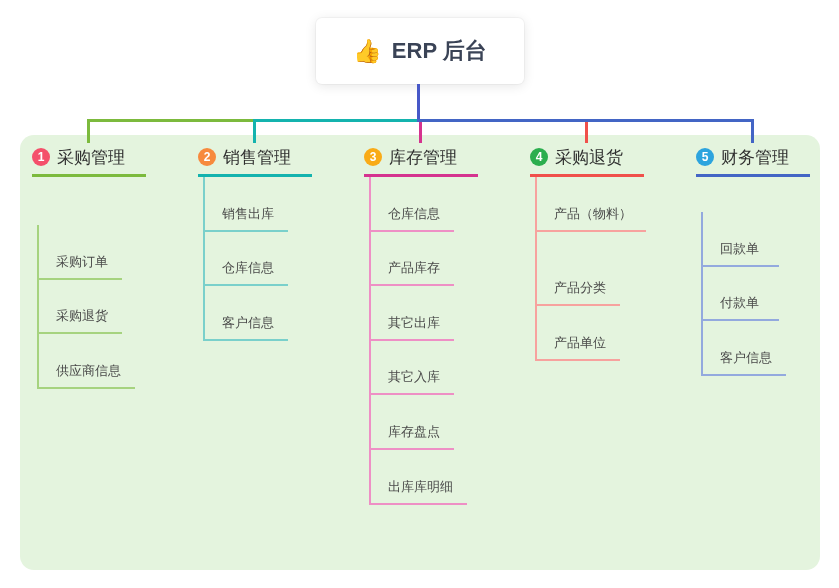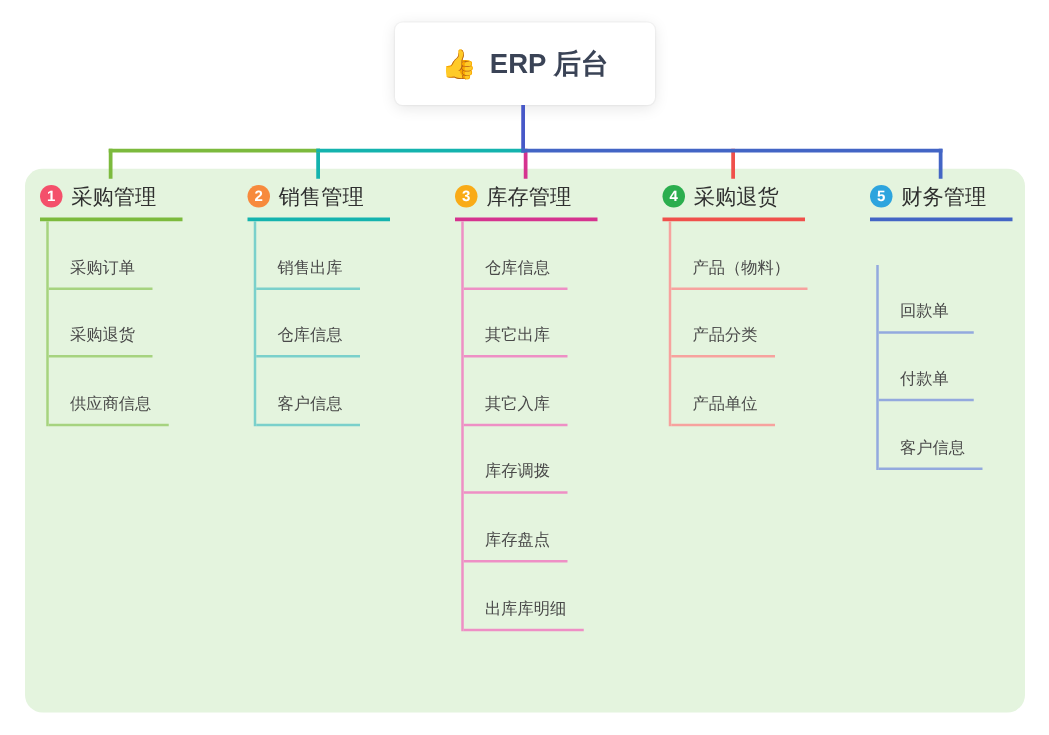--- a/index.html
+++ b/index.html
@@ -56,21 +56,21 @@
       <div class="conn" style="left: 87px; top: 119px; width: 169px; height: 3px; background: rgb(124, 186, 61);"></div>
       <div class="conn" style="left: 253px; top: 119px; width: 167px; height: 3px; background: rgb(20, 179, 174);"></div>
       <div class="conn" style="left: 417px; top: 119px; width: 337px; height: 3px; background: rgb(67, 101, 197);"></div>
     </div>
   <div id="branches">
       <div class="branch" style="left: 32px;">
         <div class="branch-header" style="border-bottom-color: rgb(124, 186, 61);">
           <span class="badge" style="background: rgb(244, 80, 107);">1</span>
           <span class="branch-title">采购管理</span>
         </div>
-        <div class="children" style="border-left-color: rgb(166, 211, 127);">
+        <div class="children" style="border-left-color: rgb(166, 211, 127); margin-top: 48px;">
           <div class="child" style="border-bottom-color: rgb(166, 211, 127);">采购订单</div>
           <div class="child" style="border-bottom-color: rgb(166, 211, 127); text-align: center;">采购退货</div>
           <div class="child" style="border-bottom-color: rgb(166, 211, 127);">供应商信息</div>
         </div>
       </div>
       <div class="branch" style="left: 198px;">
         <div class="branch-header" style="border-bottom-color: rgb(20, 179, 174);">
           <span class="badge" style="background: rgb(247, 138, 61);">2</span>
           <span class="branch-title">销售管理</span>
         </div>
@@ -80,35 +80,35 @@
           <div class="child" style="border-bottom-color: rgb(122, 208, 203);">客户信息</div>
         </div>
       </div>
       <div class="branch" style="left: 364px;">
         <div class="branch-header" style="border-bottom-color: rgb(213, 51, 143);">
           <span class="badge" style="background: rgb(249, 171, 23);">3</span>
           <span class="branch-title">库存管理</span>
         </div>
         <div class="children" style="border-left-color: rgb(238, 143, 197);">
           <div class="child" style="border-bottom-color: rgb(238, 143, 197);">仓库信息</div>
+          <div class="child" style="border-bottom-color: rgb(238, 143, 197);">产品库存</div>
           <div class="child" style="border-bottom-color: rgb(238, 143, 197); text-align: right;">其它出库</div>
           <div class="child" style="border-bottom-color: rgb(238, 143, 197);">其它入库</div>
-          <div class="child" style="border-bottom-color: rgb(238, 143, 197);">库存调拨</div>
           <div class="child" style="border-bottom-color: rgb(238, 143, 197);">库存盘点</div>
           <div class="child" style="border-bottom-color: rgb(238, 143, 197);">出库库明细</div>
         </div>
       </div>
       <div class="branch" style="left: 530px;">
         <div class="branch-header" style="border-bottom-color: rgb(240, 80, 75);">
           <span class="badge" style="background: rgb(43, 174, 78);">4</span>
           <span class="branch-title">采购退货</span>
         </div>
         <div class="children" style="border-left-color: rgb(247, 162, 158);">
           <div class="child" style="border-bottom-color: rgb(247, 162, 158);">产品（物料）</div>
-          <div class="child" style="border-bottom-color: rgb(247, 162, 158);">产品分类</div>
+          <div class="child" style="border-bottom-color: rgb(247, 162, 158); margin-top: 20px;">产品分类</div>
           <div class="child" style="border-bottom-color: rgb(247, 162, 158);">产品单位</div>
         </div>
       </div>
       <div class="branch" style="left: 696px;">
         <div class="branch-header" style="border-bottom-color: rgb(67, 101, 197);">
           <span class="badge" style="background: rgb(45, 164, 222);">5</span>
           <span class="branch-title">财务管理</span>
         </div>
         <div class="children" style="border-left-color: rgb(147, 169, 222);">
           <div class="child" style="border-bottom-color: rgb(147, 169, 222); margin-top: 35px;">回款单</div>

